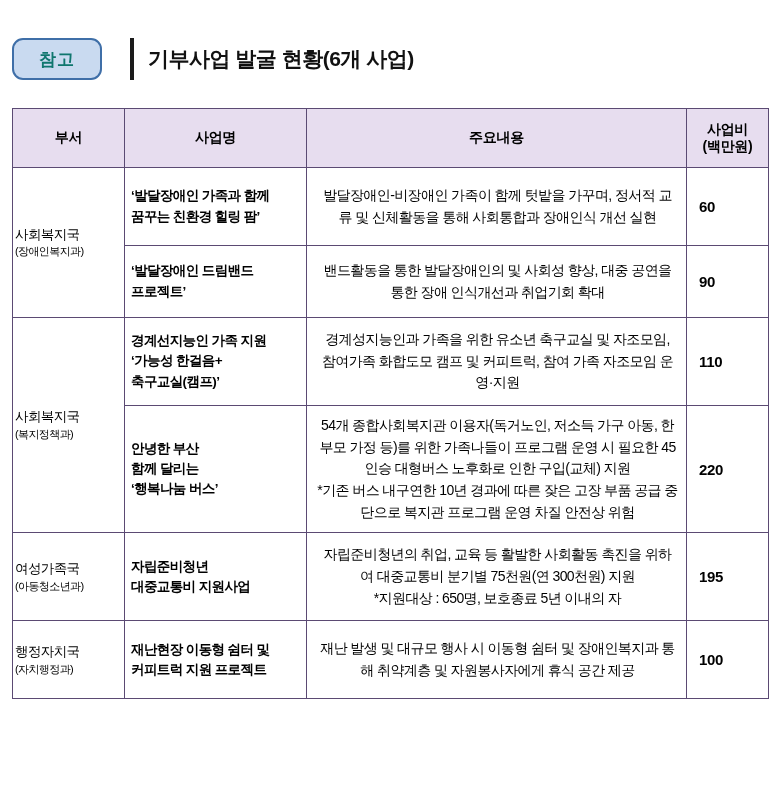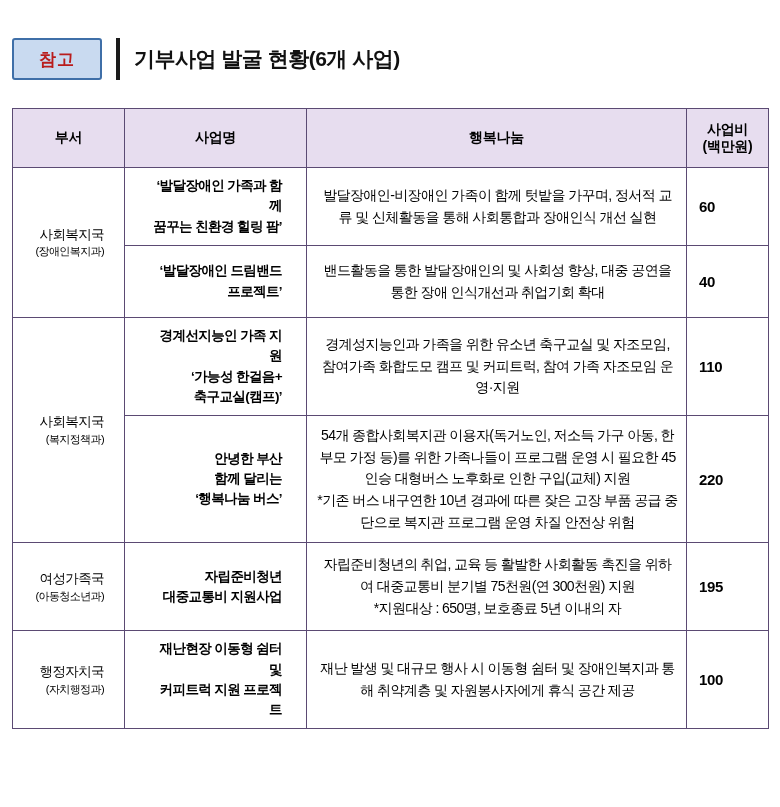--- a/index.html
+++ b/index.html
@@ -26,32 +26,32 @@
   .header-row {
     display: flex;
     align-items: stretch;
     margin-top: 38px;
     height: 42px;
   }
   .ref-badge {
     width: 86px;
     background: #c9daf0;
     border: 2px solid #3f6fa8;
-    border-radius: 3px;
+    border-radius: 11px;
     display: flex;
     align-items: center;
     justify-content: center;
     font-size: 17px;
     font-weight: bold;
-    color: #b91c1c;
+    color: #0f766e;
     letter-spacing: 1px;
   }
   .header-title-wrap {
     flex: 1;
-    margin-left: 14px;
+    margin-left: 28px;
     border-left: 4px solid #1b1b1b;
     display: flex;
     align-items: center;
     padding-left: 14px;
   }
   .header-title {
     font-size: 21px;
     font-weight: bold;
     letter-spacing: -0.5px;
     color: #111111;
@@ -77,37 +77,37 @@
     text-align: center;
     letter-spacing: -0.3px;
     line-height: 1.25;
   }
   col.c-dept { width: 112px; }
   col.c-name { width: 182px; }
   col.c-desc { width: 380px; }
   col.c-cost { width: 82px; }
 
   td.dept {
-    text-align: right;
+    text-align: left;
     font-size: 13.5px;
     line-height: 1.45;
     letter-spacing: -0.6px;
-    padding: 4px 20px;
+    padding: 4px 2px;
   }
   td.dept .sub {
     display: block;
     font-size: 11px;
   }
   td.pname {
-    text-align: right;
+    text-align: left;
     font-size: 13.5px;
     font-weight: bold;
     line-height: 1.5;
     letter-spacing: -0.6px;
-    padding: 8px 24px;
+    padding: 8px 6px;
   }
   td.desc {
     text-align: center;
     font-size: 14px;
     line-height: 1.55;
     letter-spacing: -0.6px;
     padding: 9px 8px 9px 10px;
   }
   td.cost {
     font-size: 15px;
@@ -138,41 +138,41 @@
     <colgroup>
       <col class="c-dept">
       <col class="c-name">
       <col class="c-desc">
       <col class="c-cost">
     </colgroup>
     <thead>
       <tr>
         <th>부서</th>
         <th>사업명</th>
-        <th>행복나눔</th>
+        <th>주요내용</th>
         <th>
           <span>사업비</span><br>
           <span>(백만원)</span>
         </th>
       </tr>
     </thead>
     <tbody>
       <tr class="row-h1">
         <td class="dept" rowspan="2">
           <span>사회복지국</span>
           <span class="sub">(장애인복지과)</span>
         </td>
         <td class="pname">‘발달장애인 가족과 함께<br>꿈꾸는 친환경 힐링 팜’</td>
         <td class="desc">발달장애인-비장애인 가족이 함께 텃밭을 가꾸며, 정서적 교류 및 신체활동을 통해 사회통합과 장애인식 개선 실현</td>
         <td class="cost">60</td>
       </tr>
       <tr class="row-h2">
         <td class="pname">‘발달장애인 드림밴드<br>프로젝트’</td>
         <td class="desc">밴드활동을 통한 발달장애인의 및 사회성 향상, 대중 공연을 통한 장애 인식개선과 취업기회 확대</td>
-        <td class="cost">40</td>
+        <td class="cost">90</td>
       </tr>
       <tr class="row-h3">
         <td class="dept" rowspan="2">
           <span>사회복지국</span>
           <span class="sub">(복지정책과)</span>
         </td>
         <td class="pname">경계선지능인 가족 지원<br>‘가능성 한걸음+<br>축구교실(캠프)’</td>
         <td class="desc">경계성지능인과 가족을 위한 유소년 축구교실 및 자조모임, 참여가족 화합도모 캠프 및 커피트럭, 참여 가족 자조모임 운영·지원</td>
         <td class="cost">110</td>
       </tr>

